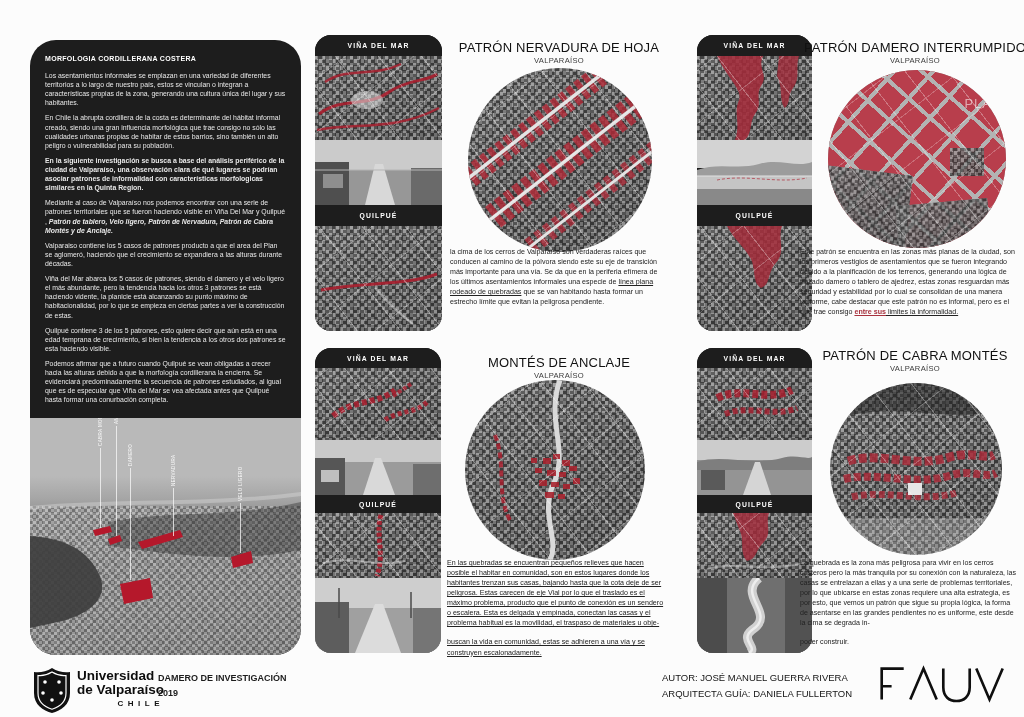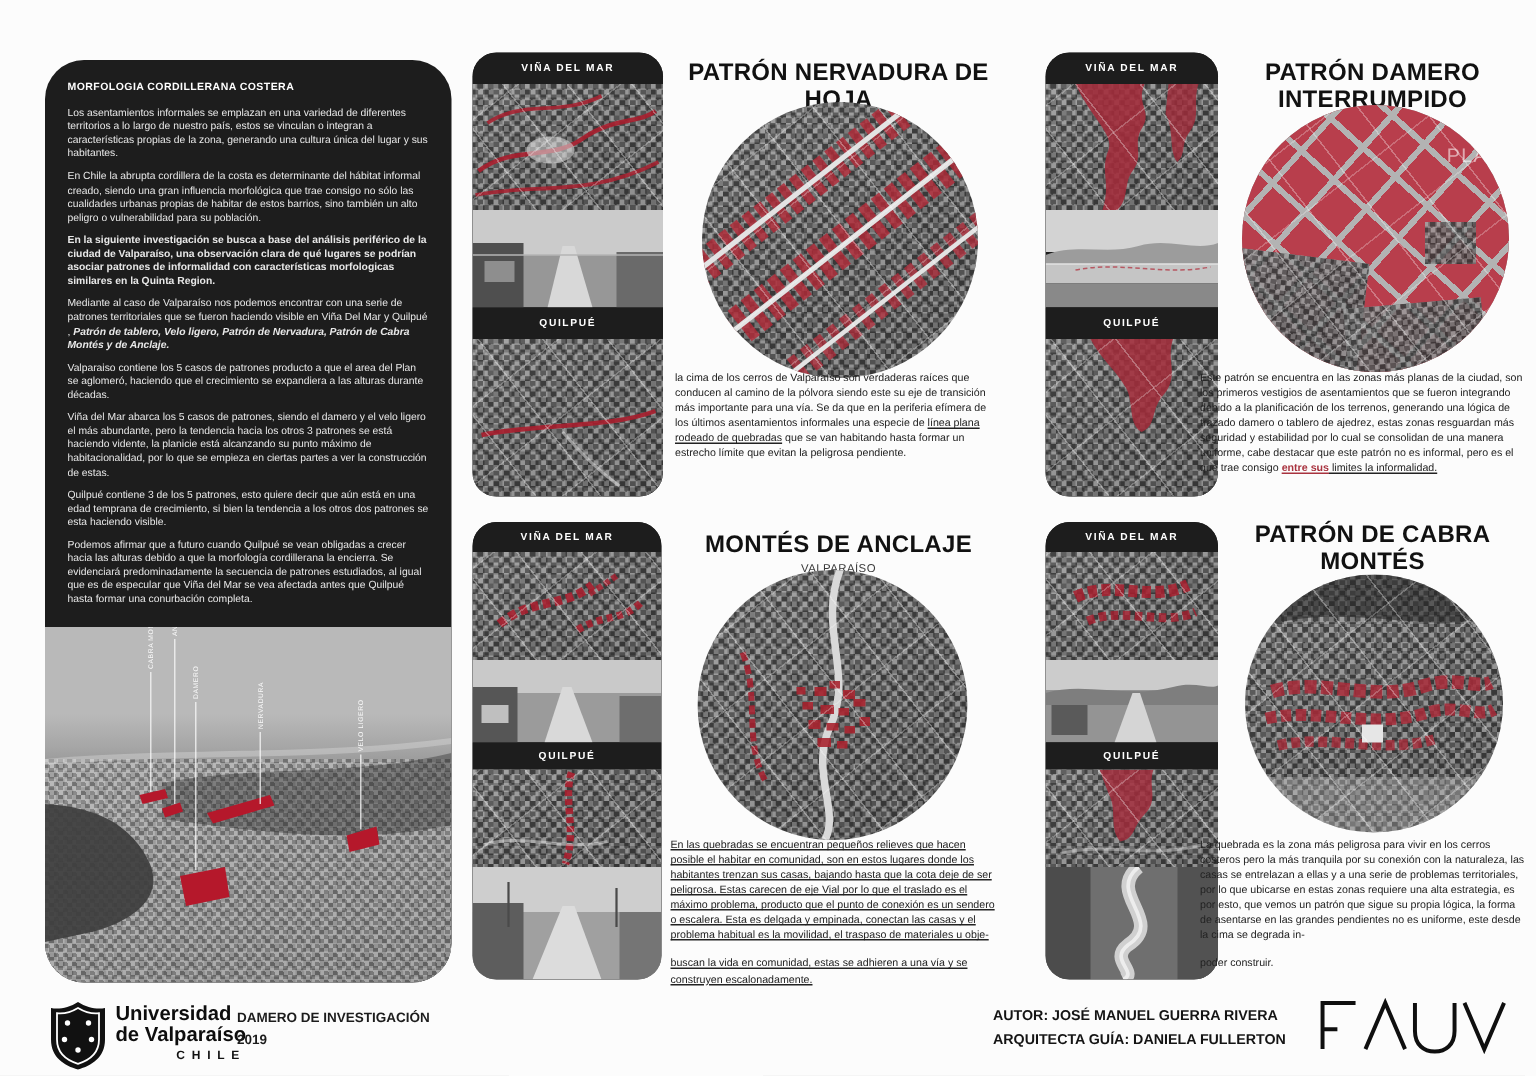--- a/index.html
+++ b/index.html
@@ -45,42 +45,42 @@
 
   
   .strip { position:absolute; border-radius:16px; overflow:hidden; background:#1d1d1d; }
   .strip-bar { background:#1d1d1d; color:#fff; font-weight:bold; font-size:6.8px; letter-spacing:1.1px;
     display:flex; align-items:center; justify-content:center; }
   .seg { position:relative; width:100%; overflow:hidden; }
   .seg svg { position:absolute; left:0; top:0; display:block; }
 
   
   .pat-head { position:absolute; text-align:center; }
-  .pat-title { font-size:16px; font-weight:bold; color:#111; letter-spacing:.2px; }
+  .pat-title { font-size:13px; font-weight:normal; color:#111; letter-spacing:.2px; }
   .pat-sub { font-size:7.6px; color:#3a3a3a; margin-top:1px; letter-spacing:.3px; }
   .circle { position:absolute; border-radius:50%; overflow:hidden; }
   .circle svg { position:absolute; left:0; top:0; }
   .pat-body { position:absolute; font-size:7.1px; line-height:1.42; color:#222; text-align:left; }
   .pat-body p + p { margin-top:9px; }
   .u { text-decoration:underline; }
   .accent-red { color:#a8323e; font-weight:bold; text-decoration:underline; }
   .dm-grid { position:absolute; left:-43px; top:-43px; width:265px; height:265px; transform:rotate(42deg);
     background-color:#b83e4c;
     background-image:
       repeating-linear-gradient(0deg, transparent 0 25px, #b3b3b3 25px 29px),
       repeating-linear-gradient(90deg, transparent 0 25px, #b3b3b3 25px 29px); }
   .dm-patch { position:absolute; }
   .dm-wm { position:absolute; right:14px; top:26px; color:rgba(255,255,255,.55); font-size:13px; letter-spacing:1px; }
 
   
   .footer-item { position:absolute; color:#111; }
   .uv-name { font-size:13.5px; font-weight:bold; line-height:1.05; color:#0d0d0d; }
   .uv-chile { font-size:8px; font-weight:bold; letter-spacing:4.5px; margin-top:2px; text-align:right; }
   .tesina { font-size:9px; font-weight:bold; color:#1c1c1c; line-height:1.7; }
-  .credits { font-size:9.5px; font-weight:bold; color:#141414; line-height:1.65; }
+  .credits { font-size:9.5px; font-weight:normal; color:#141414; line-height:1.65; }
   .sr { position:absolute; width:1px; height:1px; overflow:hidden; clip-path:inset(50%); }
 </style>
 </head>
 <body>
 
 <div class="poster">
 
   <section class="left-panel">
     <div class="lp-content">
       <div class="lp-sub">MORFOLOGIA CORDILLERANA COSTERA</div>

